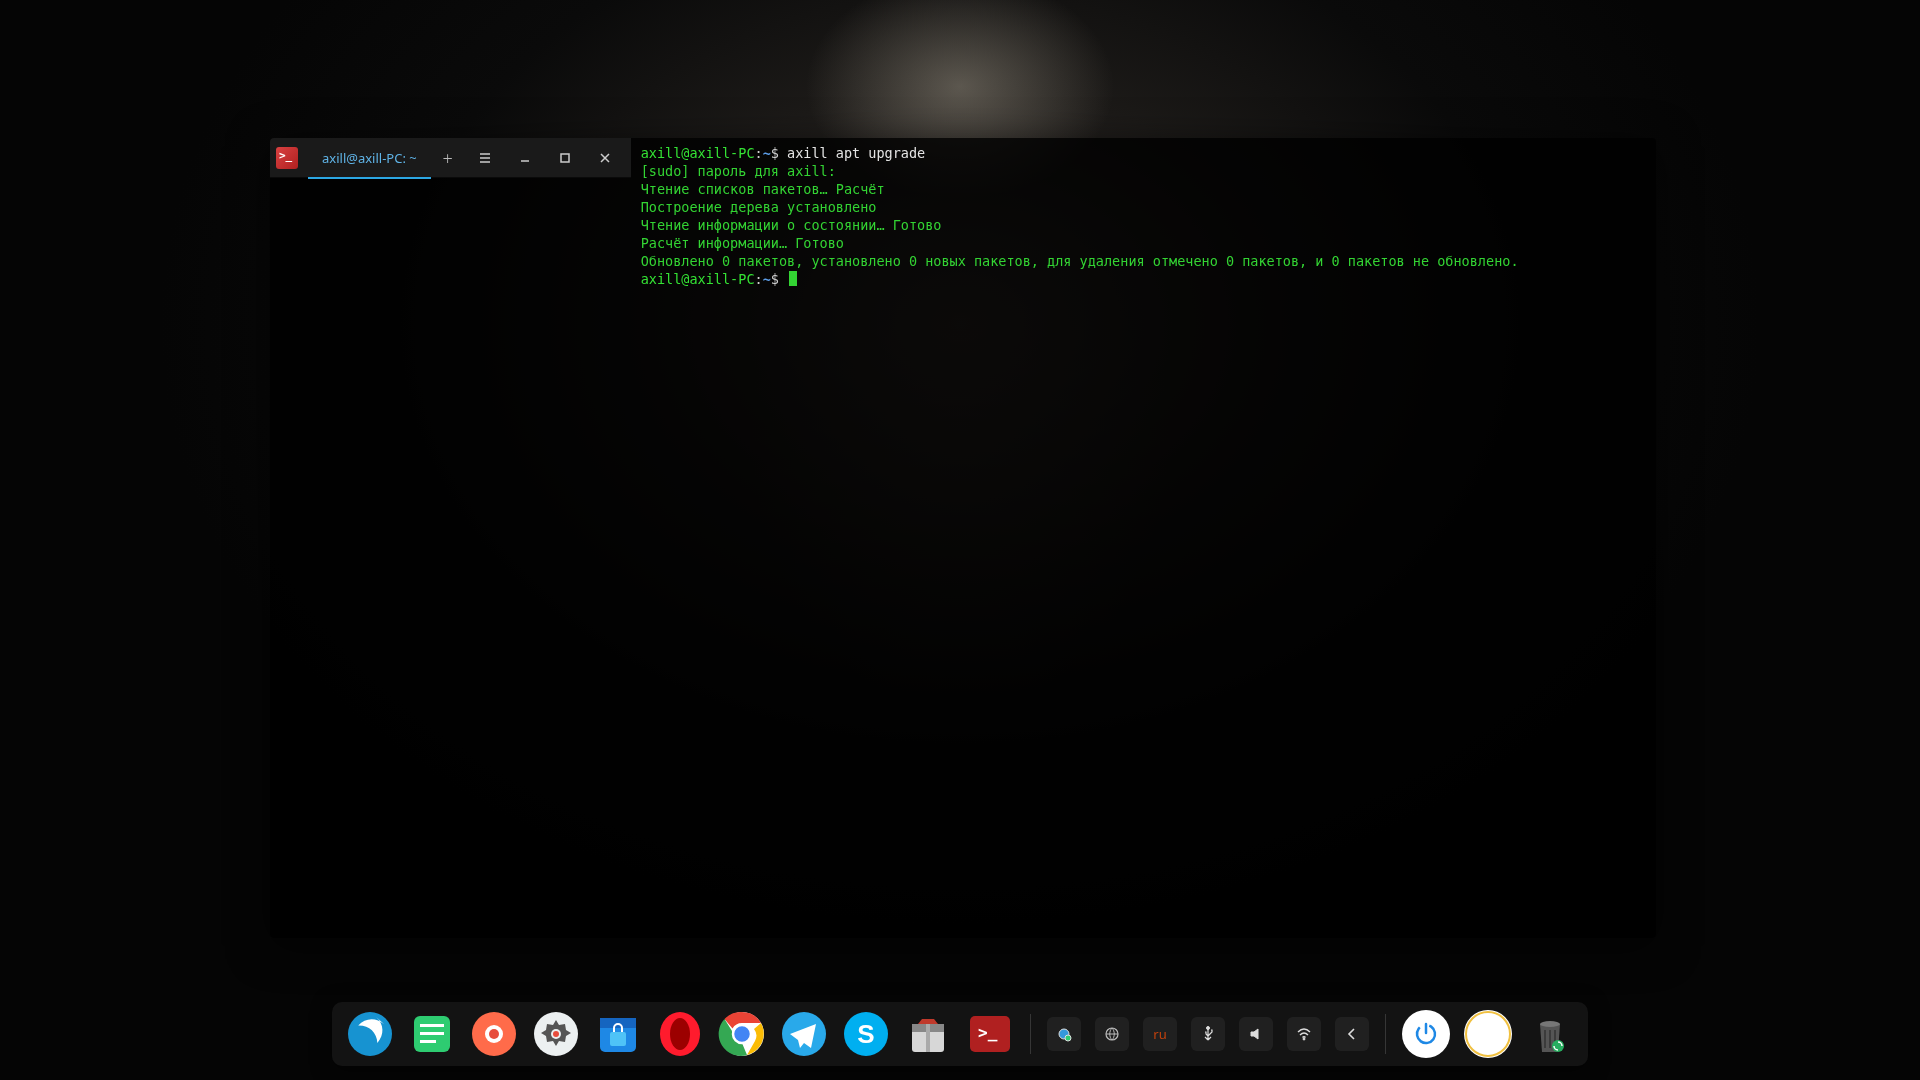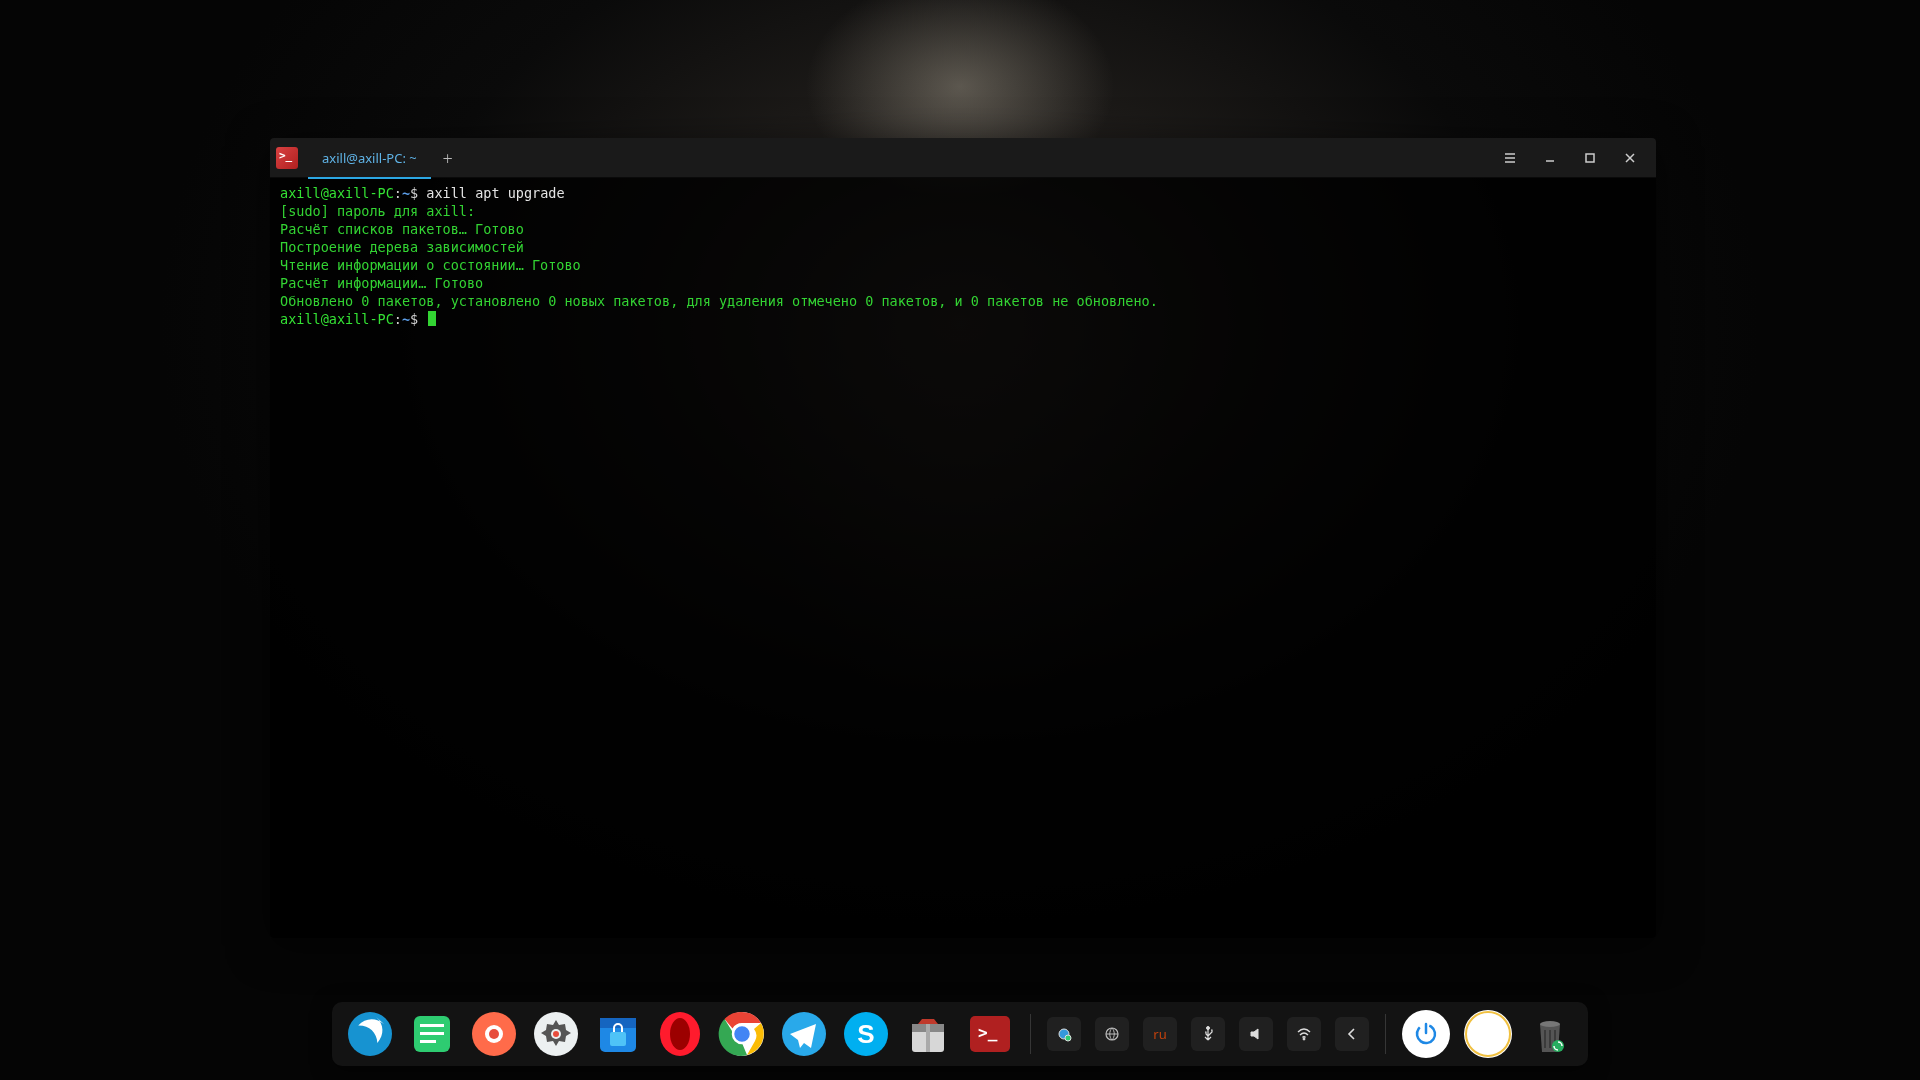--- a/index.html
+++ b/index.html
@@ -17,21 +17,21 @@
   }
 
   
   .terminal {
     position: absolute;
     left: 270px; top: 138px;
     width: 1386px; height: 800px;
     background: rgba(0,0,0,0.82);
     border-radius: 4px;
     box-shadow: 0 8px 40px rgba(0,0,0,0.6);
-    display: flex; flex-direction: column;
+    display: flex; flex-direction: row;
     overflow: hidden;
   }
   .titlebar {
     height: 40px;
     background: #1a1a1a;
     display: flex; align-items: center;
     padding: 0 6px;
     border-bottom: 1px solid #0a0a0a;
   }
   .app-icon {
@@ -186,22 +186,22 @@
     </div>
     <div class="win-btn">
       <svg viewBox="0 0 12 12">
           <path d="M2 2l8 8M10 2l-8 8"></path>
         </svg>
     </div>
   </div>
 
   <div class="term-body"><span class="pr-user">axill@axill-PC</span><span class="pr-colon">:</span><span class="pr-path">~</span><span class="pr-dollar">$</span> <span class="cmd">axill apt upgrade</span>
 <span class="out">[sudo] пароль для axill:</span>
-<span class="out">Расчёт списков пакетов… Готово</span>
-<span class="out">Построение дерева зависимостей</span>
+<span class="out">Чтение списков пакетов… Расчёт</span>
+<span class="out">Построение дерева установлено</span>
 <span class="out">Чтение информации о состоянии… Готово</span>
 <span class="out">Расчёт информации… Готово</span>
 <span class="out">Обновлено 0 пакетов, установлено 0 новых пакетов, для удаления отмечено 0 пакетов, и 0 пакетов не обновлено.</span>
 <span class="pr-user">axill@axill-PC</span><span class="pr-colon">:</span><span class="pr-path">~</span><span class="pr-dollar">$</span> <span class="cursor"></span></div>
 </div>
 
 <div class="dock">
 
   <div class="dock-item">
     <svg viewBox="0 0 48 48">

